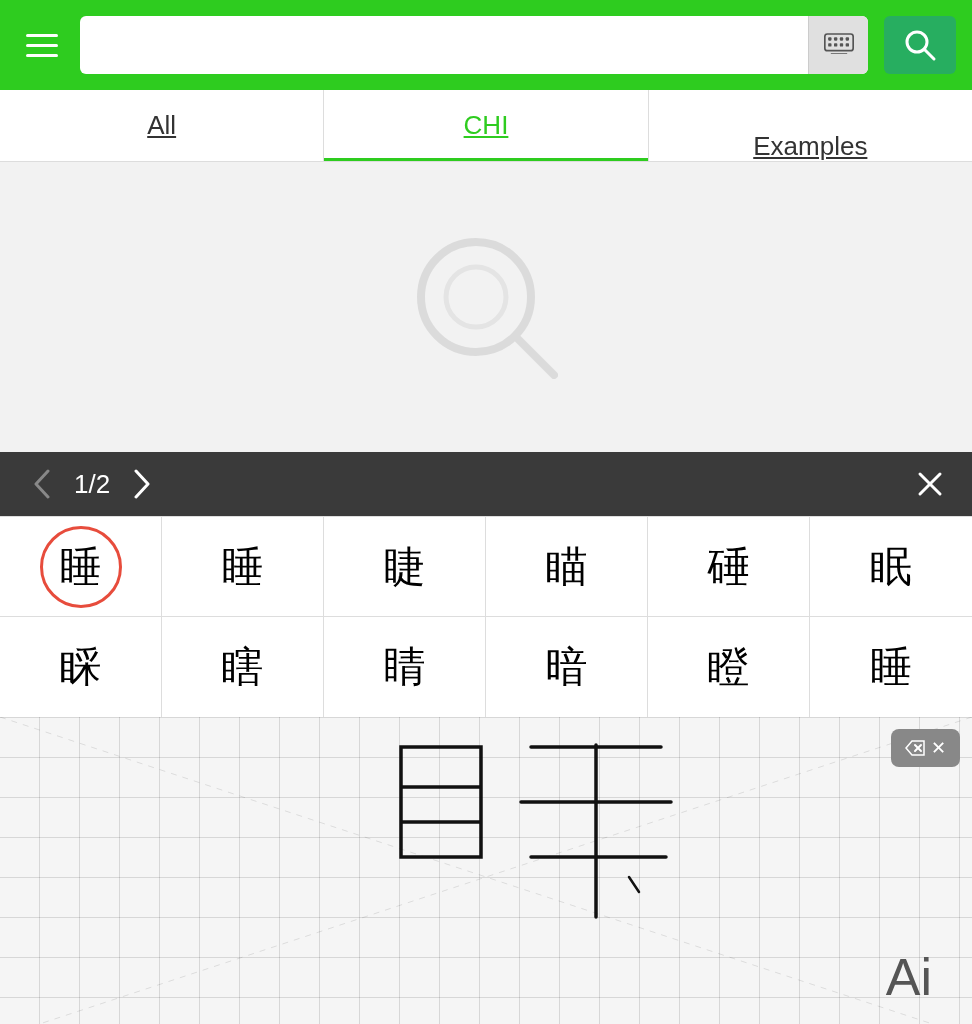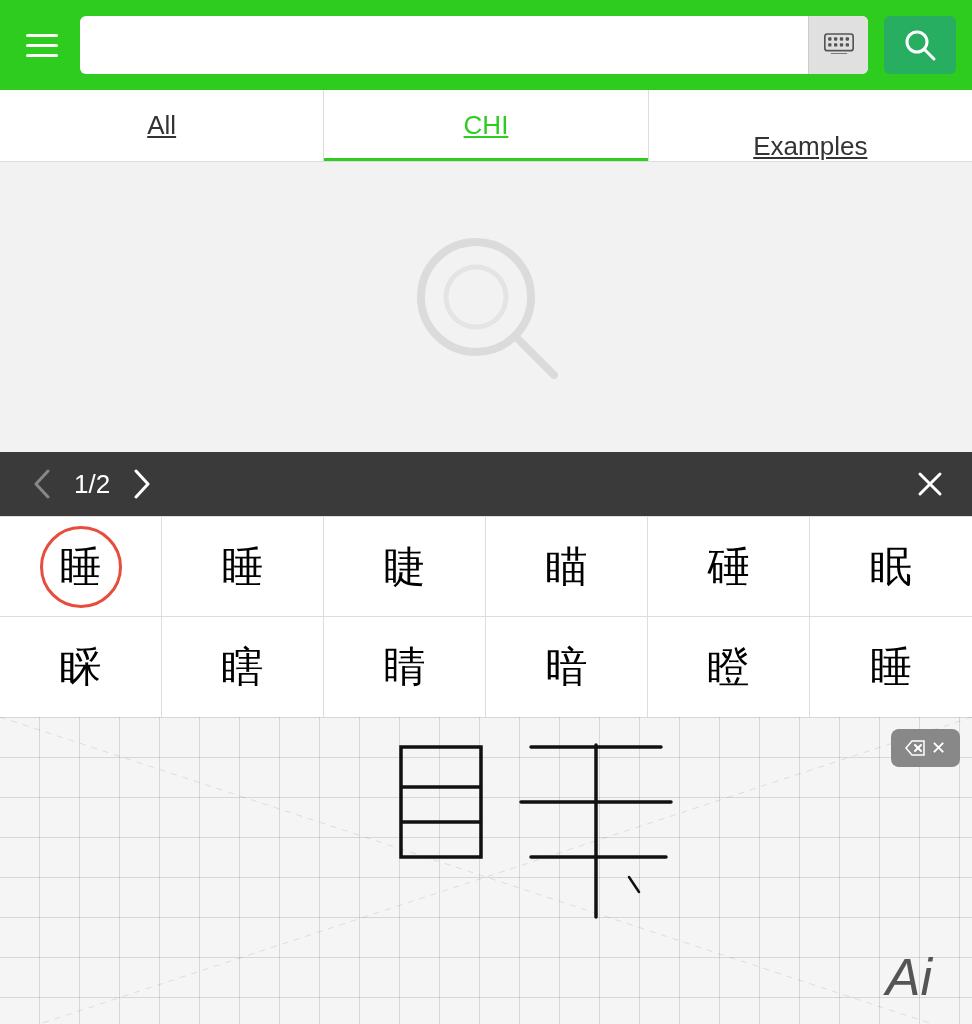--- a/index.html
+++ b/index.html
@@ -245,21 +245,20 @@
       align-items: center;
       gap: 6px;
     }
 
     .ai-label {
       position: absolute;
       bottom: 30px;
       right: 40px;
       font-size: 52px;
       color: #555;
-      font-style: italic;
     }
   </style>
 </head>
 <body>
 
 <div id="header">
   <div id="menu-btn">
     <div class="menu-line"></div>
     <div class="menu-line"></div>
     <div class="menu-line"></div>

